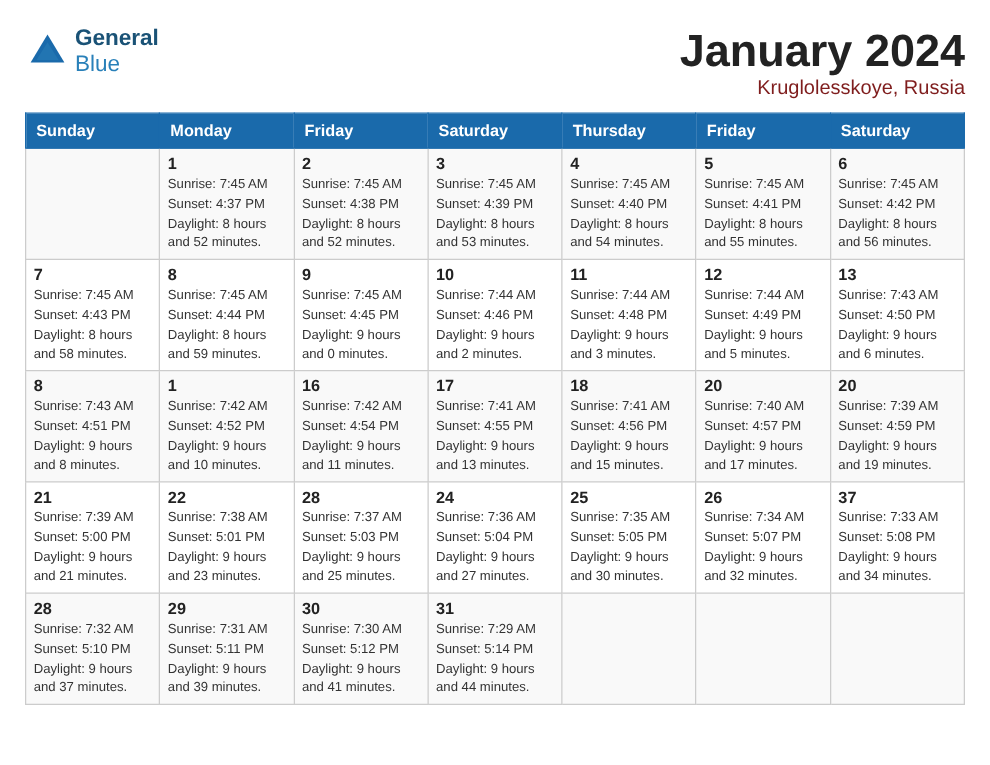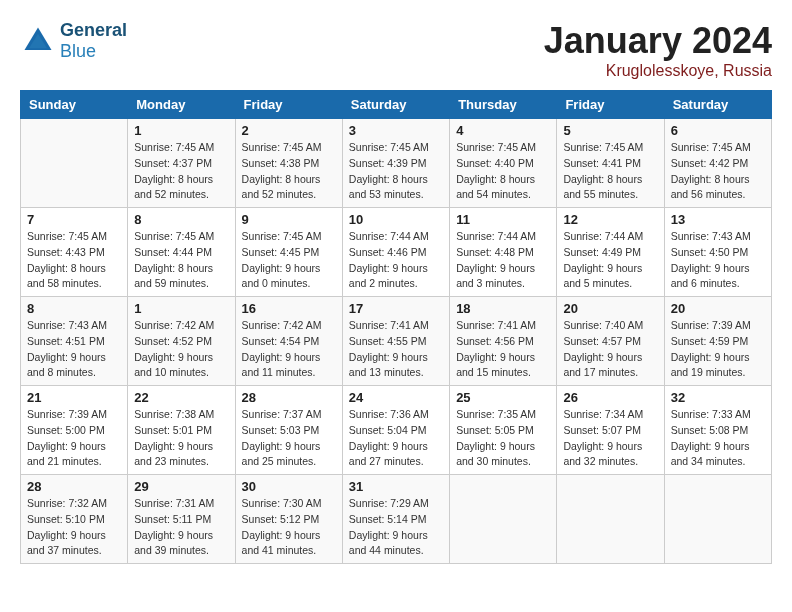--- a/index.html
+++ b/index.html
@@ -217,21 +217,21 @@
         </td>
         <td>
           <div class="day-num">25</div>
           <div class="day-info">Sunrise: 7:35 AM<br>Sunset: 5:05 PM<br>Daylight: 9 hours and 30 minutes.</div>
         </td>
         <td>
           <div class="day-num">26</div>
           <div class="day-info">Sunrise: 7:34 AM<br>Sunset: 5:07 PM<br>Daylight: 9 hours and 32 minutes.</div>
         </td>
         <td>
-          <div class="day-num">32</div>
+          <div class="day-num">37</div>
           <div class="day-info">Sunrise: 7:33 AM<br>Sunset: 5:08 PM<br>Daylight: 9 hours and 34 minutes.</div>
         </td>
       </tr>
       <tr>
         <td>
           <div class="day-num">28</div>
           <div class="day-info">Sunrise: 7:32 AM<br>Sunset: 5:10 PM<br>Daylight: 9 hours and 37 minutes.</div>
         </td>
         <td>
           <div class="day-num">29</div>

